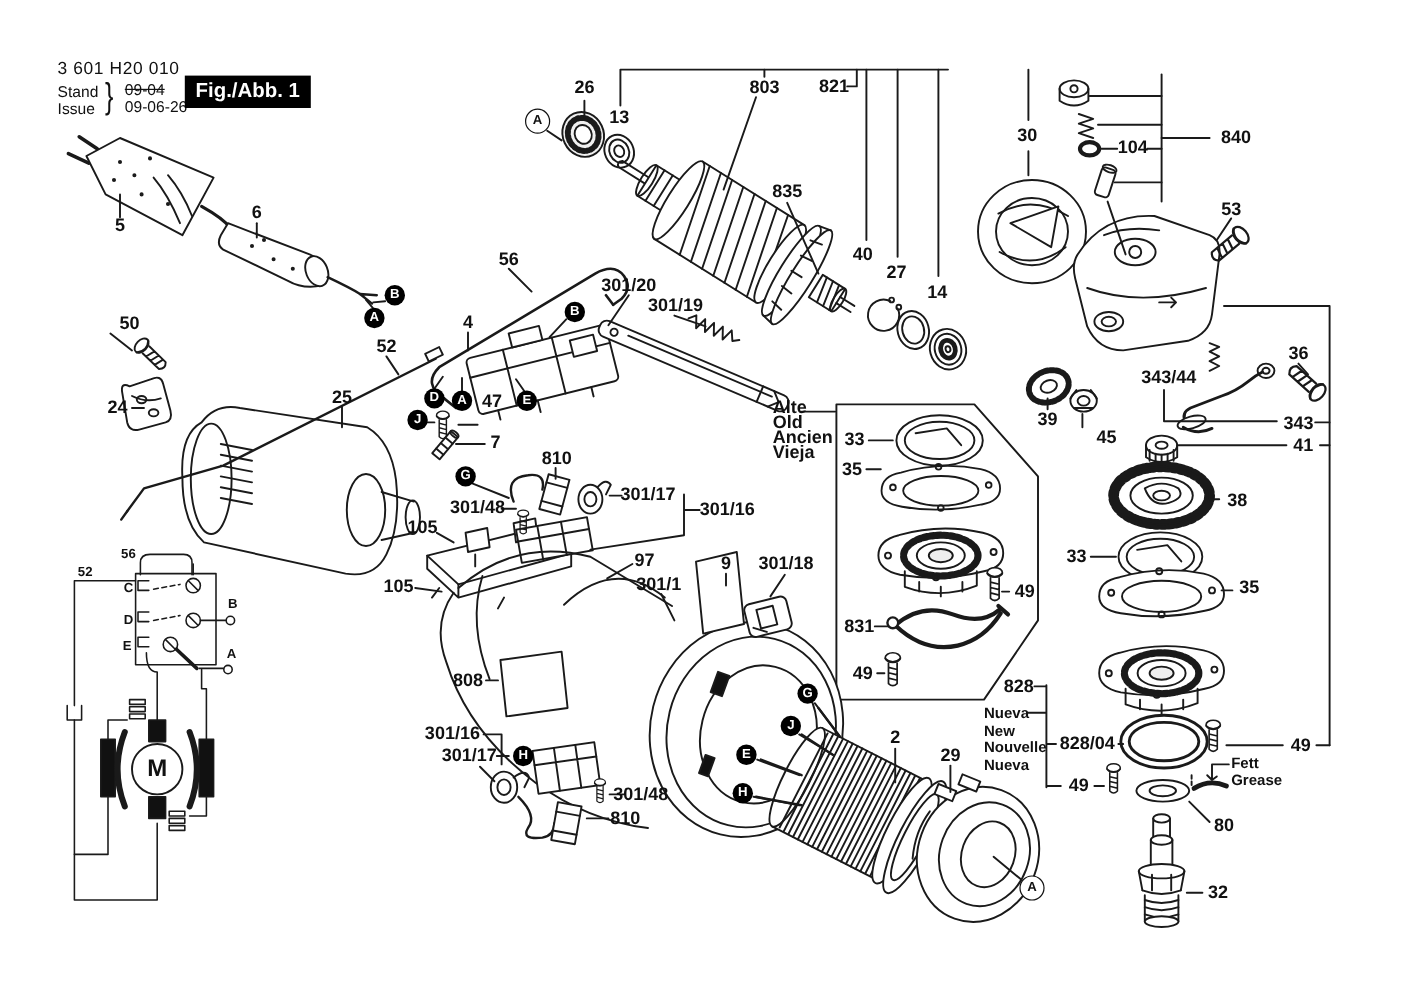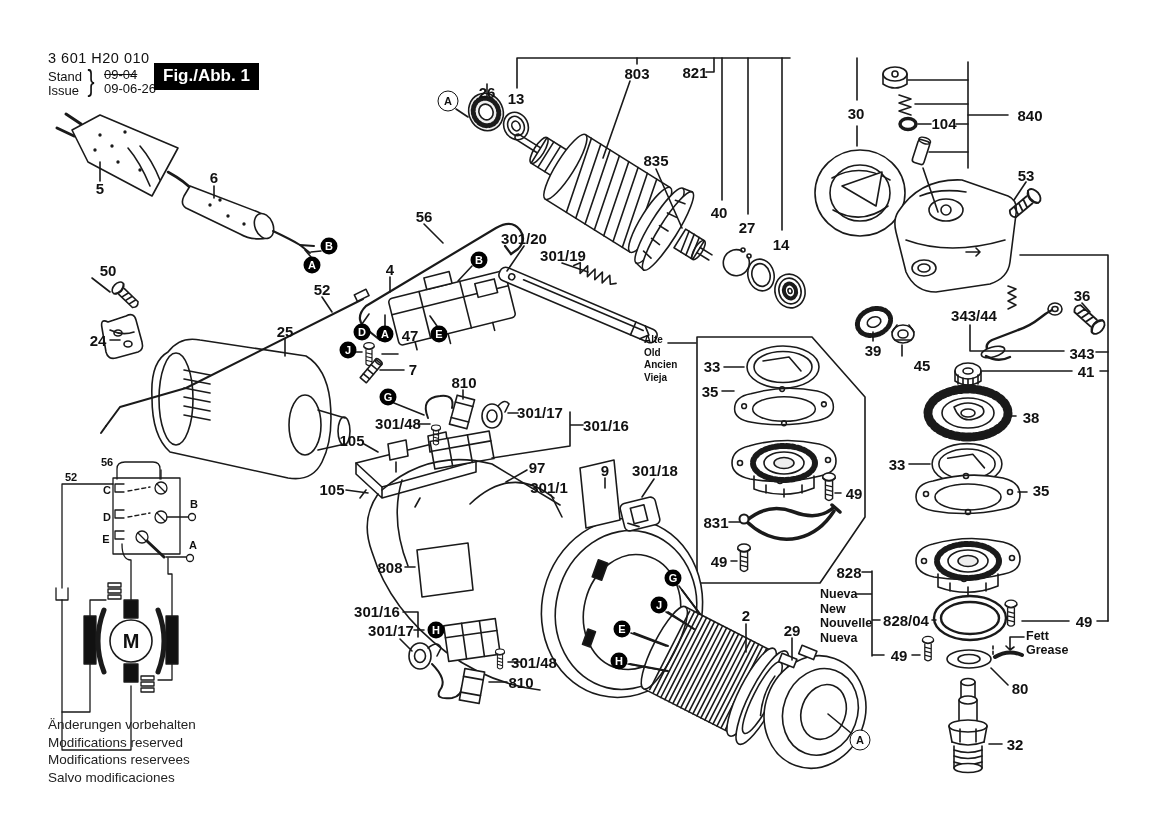--- a/index.html
+++ b/index.html
@@ -15,21 +15,21 @@
           font-size:17px;font-weight:bold;padding:3px 9px 4px;}
   .part-label{position:absolute;transform:translate(-50%,-50%);font-size:15px;font-weight:bold;
               white-space:nowrap;}
   .badge{position:absolute;transform:translate(-50%,-50%);width:17px;height:17px;border-radius:50%;
          background:#000;color:#fff;font-size:11px;font-weight:bold;display:flex;
          align-items:center;justify-content:center;line-height:1;}
   .badge.outline{background:#fff;color:#111;border:1.8px solid #111;width:19px;height:19px;}
   .sch-label{position:absolute;transform:translate(-50%,-50%);font-size:11px;font-weight:bold;}
   .sch-label.m{font-size:20px;}
   .annot{position:absolute;font-weight:bold;white-space:nowrap;}
-  .annot-old{left:644px;top:334px;font-size:10px;line-height:12.5px;}
+  .annot-old{left:644px;top:334px;font-size:15px;line-height:12.5px;}
   .annot-new{left:820px;top:587px;font-size:12.5px;line-height:14.5px;}
   .annot-grease{left:1026px;top:630px;font-size:12.5px;line-height:13.5px;font-weight:bold;}
   .footer{position:absolute;left:48px;top:716px;font-size:13.5px;line-height:17.5px;color:#222;}
 </style>
 </head>
 <body>
 
 <div class="page">
 
 <svg width="1168" height="825" viewBox="0 0 1168 825">
@@ -517,21 +517,21 @@
 </div>
 <div class="hdr-brace">}</div>
 <div class="hdr-dates">
   <div class="strike">09-04</div>
   <div>09-06-26</div>
 </div>
 <div class="figbox">Fig./Abb. 1</div>
 
 <div>
 
-<div class="part-label" style="left: 487px; top: 92px;">26</div>
+<div class="part-label" style="left: 487px; top: 73px;">26</div>
       <div class="part-label" style="left: 516px; top: 98px;">13</div>
       <div class="part-label" style="left: 637px; top: 73px;">803</div>
       <div class="part-label" style="left: 695px; top: 72px;">821</div>
       <div class="part-label" style="left: 656px; top: 160px;">835</div>
       <div class="part-label" style="left: 856px; top: 113px;">30</div>
       <div class="part-label" style="left: 944px; top: 123px;">104</div>
       <div class="part-label" style="left: 1030px; top: 115px;">840</div>
       <div class="part-label" style="left: 1026px; top: 175px;">53</div>
       <div class="part-label" style="left: 100px; top: 188px;">5</div>
       <div class="part-label" style="left: 214px; top: 177px;">6</div>
@@ -628,20 +628,14 @@
   <div>Nueva</div>
   <div>New</div>
   <div>Nouvelle</div>
   <div>Nueva</div>
 </div>
 <div class="annot annot-grease">
   <div>Fett</div>
   <div>Grease</div>
 </div>
 
-<div class="footer">
-  <div>Änderungen vorbehalten</div>
-  <div>Modifications reserved</div>
-  <div>Modifications reservees</div>
-  <div>Salvo modificaciones</div>
+
 </div>
 
-</div>
-
 </body></html>

